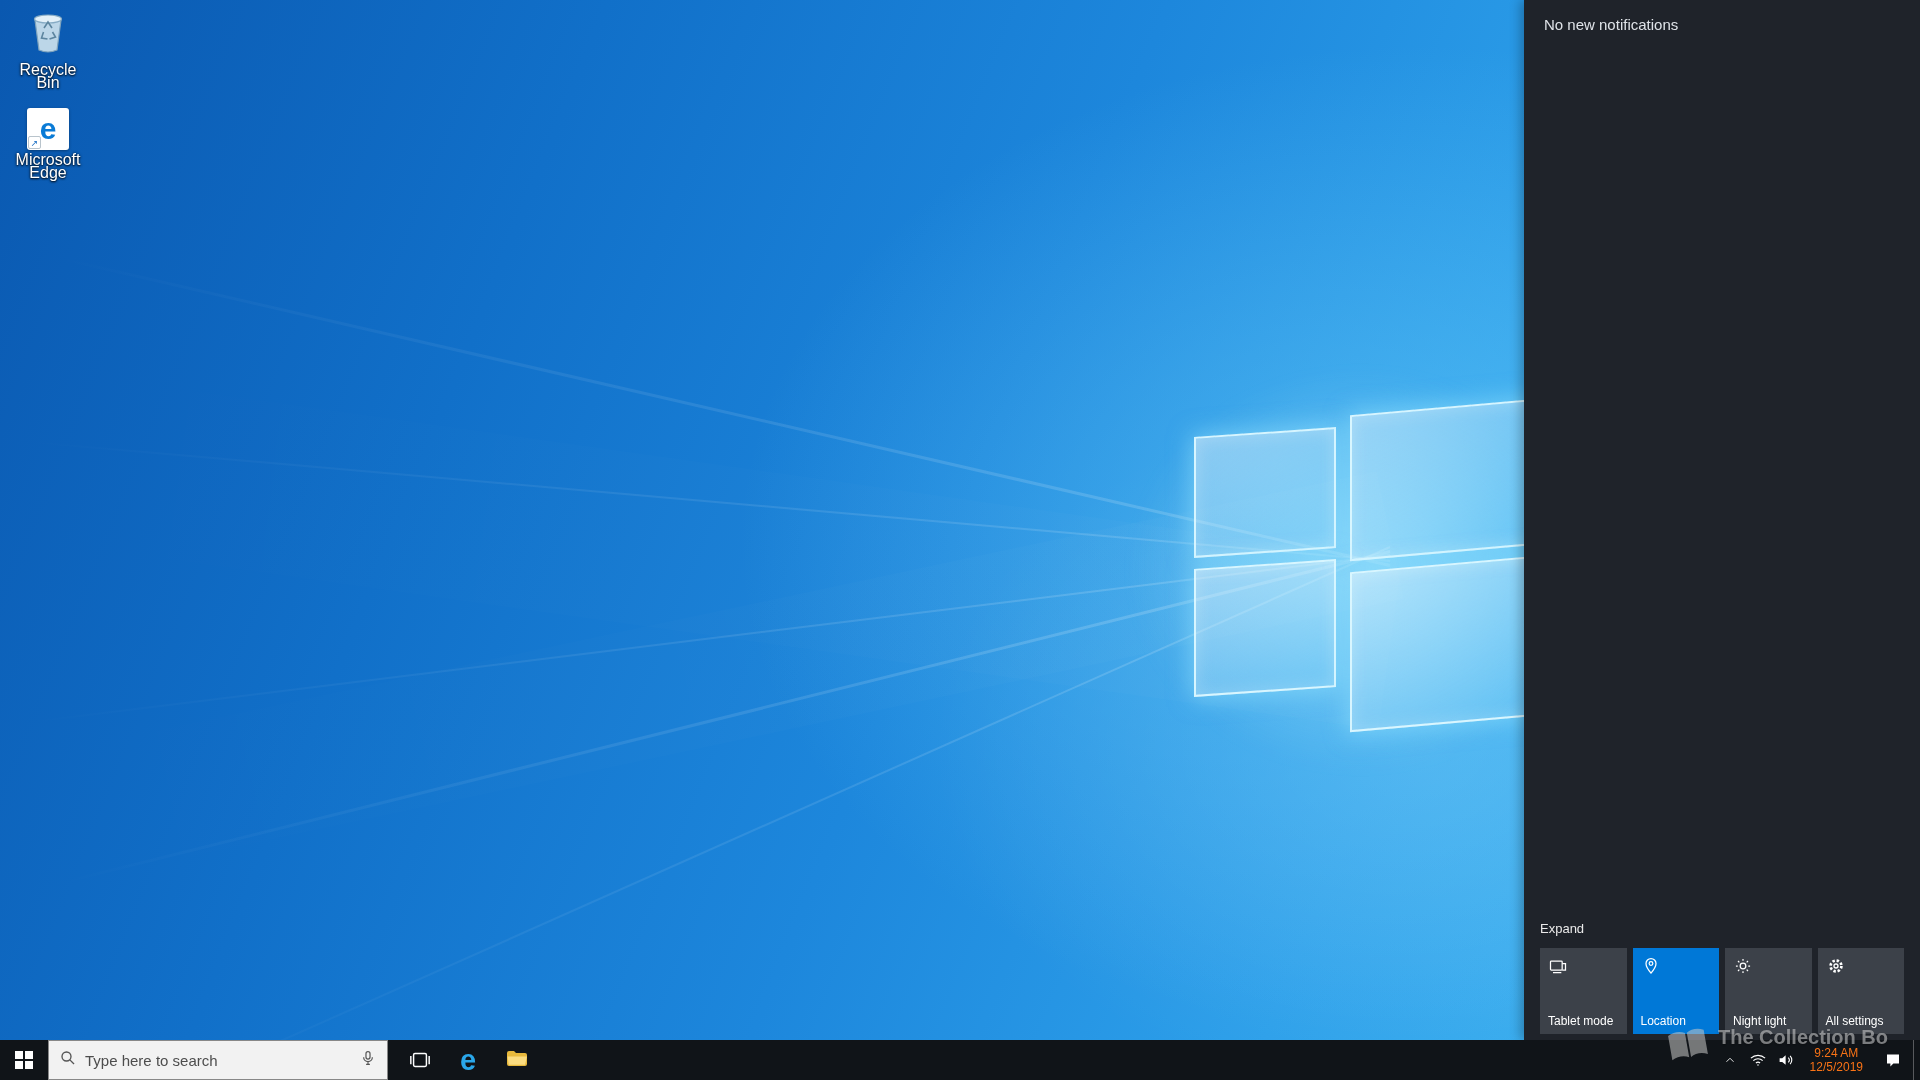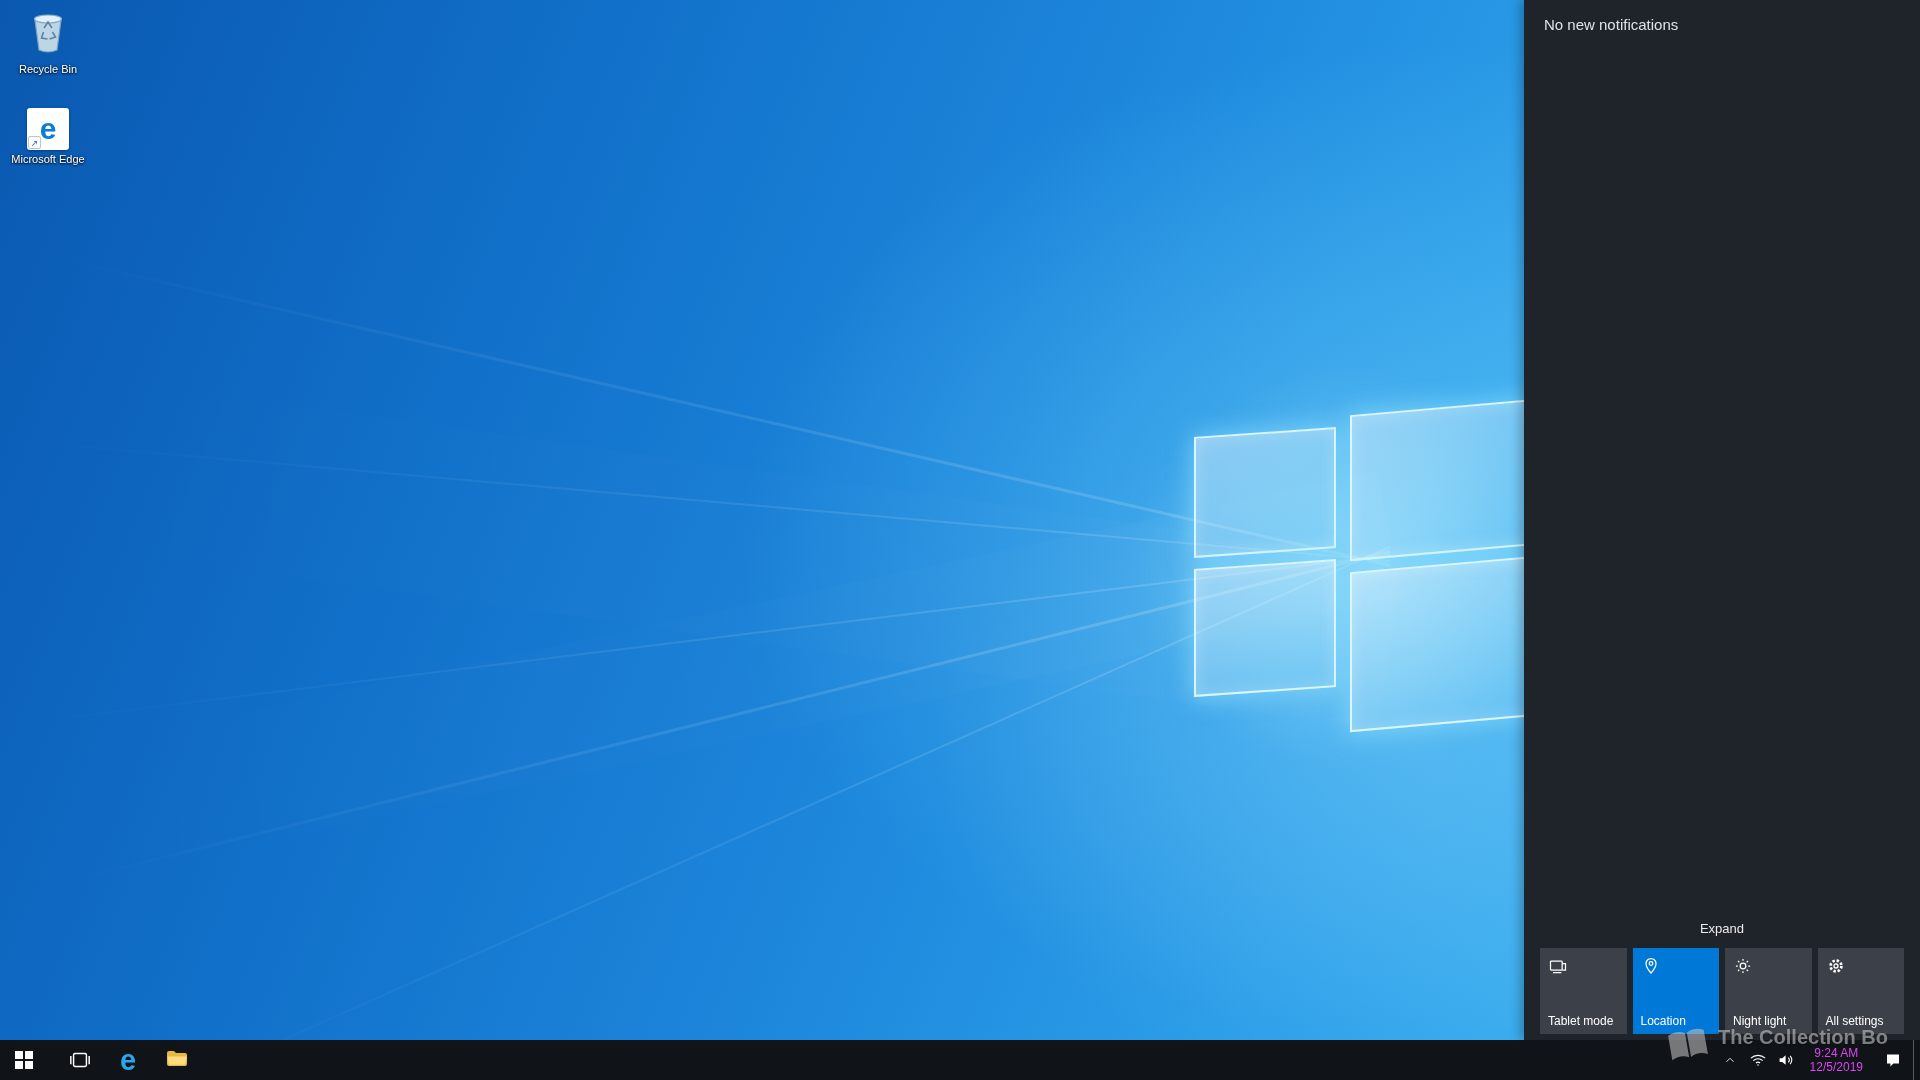--- a/index.html
+++ b/index.html
@@ -44,41 +44,41 @@
   .pane.br { left:1350px; top:564px; width:186px; height:160px; transform:skewY(-5deg); }
 
   
   .desk-icon {
     position:absolute; width:80px; display:flex; flex-direction:column;
     align-items:center; gap:3px; cursor:default;
   }
   .desk-icon.recycle { left:8px; top:8px; }
   .desk-icon.edge    { left:8px; top:108px; }
   .desk-label {
-    font-size:11px; line-height:13px; color:#fff; text-align:center;
+    font-size:16px; line-height:13px; color:#fff; text-align:center;
     text-shadow:0 1px 2px rgba(0,0,0,.9), 0 0 3px rgba(0,0,0,.65);
     max-width:78px;
   }
   .edge-tile {
     width:42px; height:42px; background:#fff; border-radius:3px; position:relative;
     display:flex; align-items:center; justify-content:center;
     box-shadow:0 1px 3px rgba(0,0,0,.35);
   }
   .edge-tile .glyph { font-size:30px; font-weight:700; color:#0a7bd6; line-height:1; }
   .shortcut-badge {
     position:absolute; left:1px; bottom:1px; width:13px; height:13px;
     background:#fff; border:1px solid #b9c4cc; border-radius:2px;
     display:flex; align-items:center; justify-content:center;
   }
   .shortcut-badge::after { content:"\2197"; font-size:9px; color:#1b6fc4; }
 
   
   .action-center {
     position:absolute; top:0; right:0; bottom:40px; width:396px;
-    background:#1f232a; z-index:40; box-shadow:-4px 0 10px rgba(0,0,0,.25);text-align:center;
+    background:#1f232a; z-index:40; box-shadow:-4px 0 10px rgba(0,0,0,.25);
   }
   .ac-header { position:absolute; top:16px; left:20px; font-size:15px; color:#dfe3e8; }
   .ac-footer { position:absolute; left:16px; right:16px; bottom:6px; }
   .ac-expand { display:inline-block; font-size:13px; color:#eaeaea; margin-bottom:12px; cursor:pointer; }
   .tiles { display:flex; gap:6px; }
   .tile {
     flex:1; height:86px; position:relative; color:#fff;
     background:#3c4149; cursor:pointer;
   }
   .tile.active { background:var(--accent,#0078d7); }
@@ -101,21 +101,21 @@
   .searchbox input {
     flex:1; border:none; outline:none; background:transparent;
     font-size:15px; color:#222; font-family:inherit;
   }
   .searchbox input::placeholder { color:#4d4d4d; opacity:1; }
   .e-glyph { font-size:29px; font-weight:700; color:#2aa7ea; line-height:1; }
 
   .tray { margin-left:auto; display:flex; align-items:center; }
   .tray-icon { width:28px; display:flex; align-items:center; justify-content:center; cursor:pointer; height:100%; }
   .tray svg { stroke:#fff; fill:none; stroke-width:1.5; }
-  .clock { margin:0 10px; text-align:center; font-size:12px; line-height:14px; color:#d946ef; cursor:pointer; }
+  .clock { margin:0 10px; text-align:center; font-size:12px; line-height:14px; color:#f97316; cursor:pointer; }
   .ac-btn { width:40px; height:100%; display:flex; align-items:center; justify-content:center; cursor:pointer; }
   .show-desktop { width:7px; height:100%; border-left:1px solid rgba(255,255,255,.3); cursor:pointer; }
 
   
   .watermark {
     position:absolute; left:1666px; top:1026px; z-index:300;
     display:flex; gap:8px; opacity:.55; pointer-events:none;
   }
   .watermark .wm-text {
     font-size:20px; font-weight:700; color:#d2d2d2;
@@ -217,20 +217,35 @@
 
   <div class="tb-btn">
     <span class="win-logo">
       <span></span>
         <span></span>
         <span></span>
         <span></span>
     </span>
   </div>
 
+  <div class="searchbox">
+    <span>
+      <svg width="18" height="18" viewBox="0 0 24 24" fill="none" stroke="#555" stroke-width="1.8">
+        <circle cx="10" cy="10" r="6"></circle>
+          <path d="M14.5 14.5 L20 20"></path>
+      </svg>
+    </span>
+    <input type="text" placeholder="Type here to search" style="">
+    <span>
+      <svg width="18" height="18" viewBox="0 0 24 24" fill="none" stroke="#555" stroke-width="1.6">
+        <rect x="9.3" y="3.5" width="5.4" height="10" rx="2.7"></rect>
+        <path d="M6.2 11a5.8 5.8 0 0 0 11.6 0M12 16.8V20.5M9.5 20.5h5"></path>
+      </svg>
+    </span>
+  </div>
 
   <div class="tb-btn" style="margin-left:8px">
     <svg width="22" height="22" viewBox="0 0 24 24" fill="none" stroke="#fff" stroke-width="1.6">
       <rect x="5" y="5" width="14" height="14" rx="1.5"></rect>
       <path d="M2 7.5v9M22 7.5v9"></path>
     </svg>
   </div>
 
   <div class="tb-btn">
     <span class="e-glyph">e</span>

